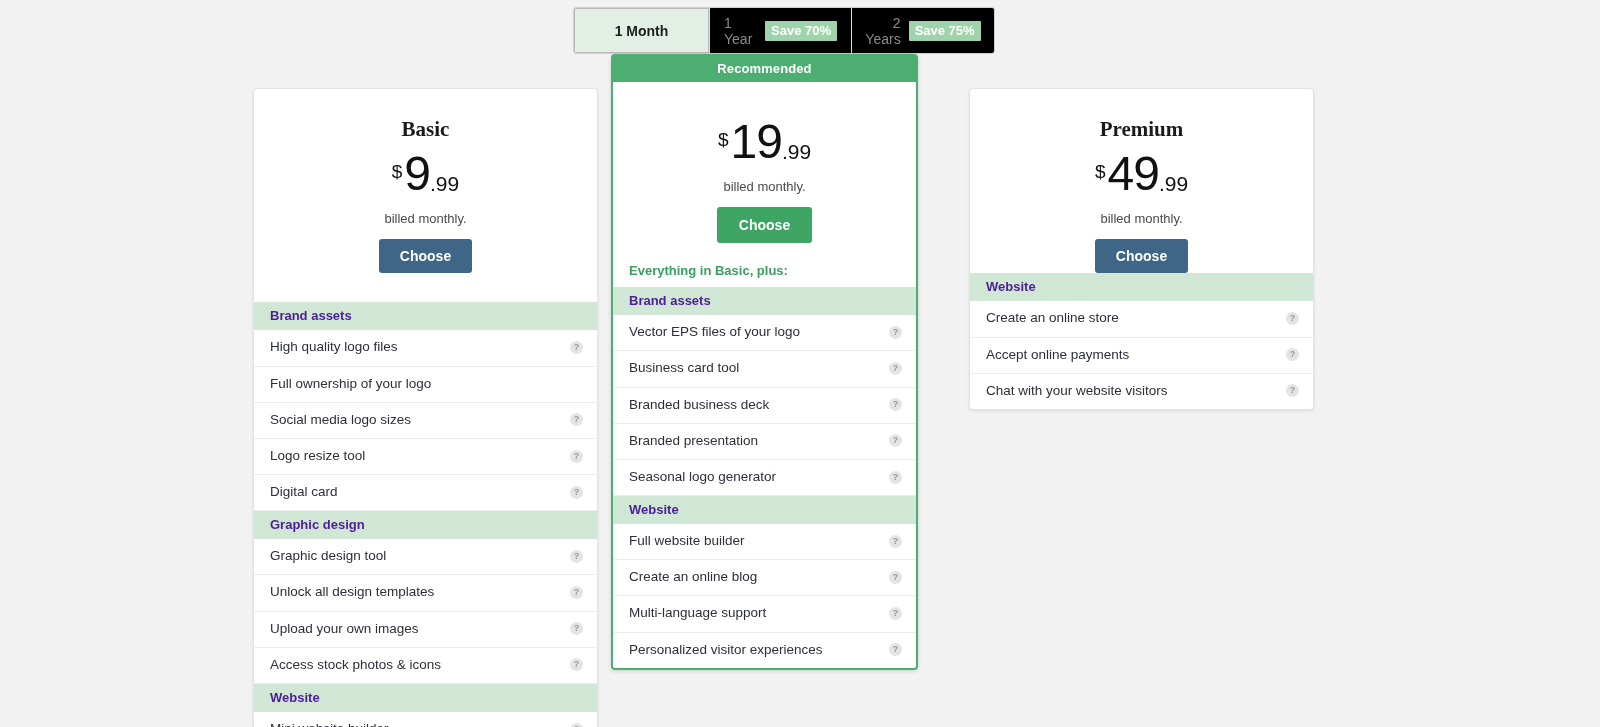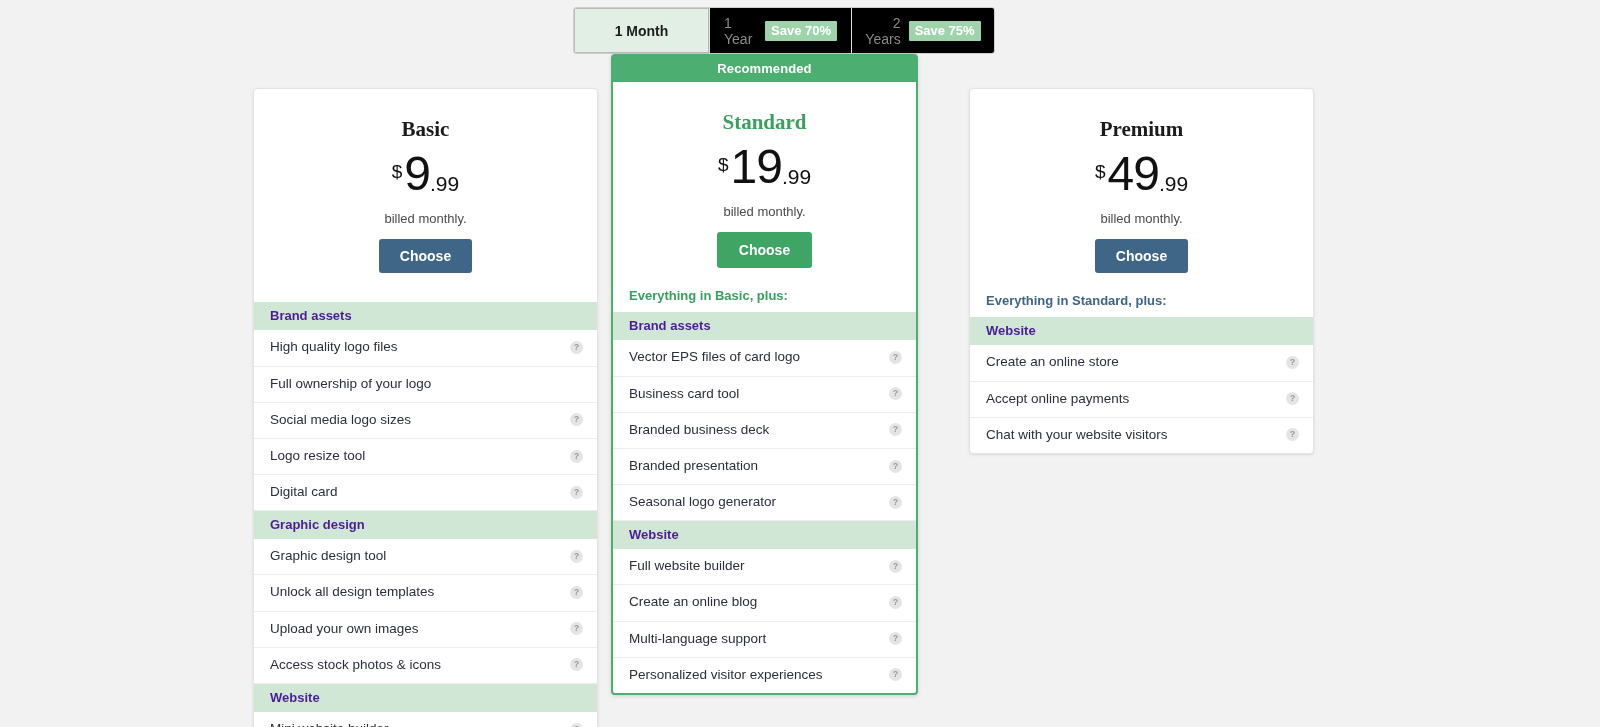--- a/index.html
+++ b/index.html
@@ -258,29 +258,29 @@
       <span class="help-icon">?</span>
     </div>
     <div class="group-head">Website</div>
     <div class="feature-row">
       <span class="feature-label">Mini website builder</span>
       <span class="help-icon">?</span>
     </div>
   </div>
 <div class="card card-standard" id="card-standard">
     <div class="ribbon">Recommended</div>
-    <div class="card-head"><div class="plan-name green">Standard</div><div class="price">
+    <div class="card-head"><div class="price">
         <span class="cur">$</span>
         <span class="int">19</span>
         <span class="dec">.99</span>
       </div><div class="billed">billed monthly.</div><button class="choose-btn green">Choose</button></div>
     <div class="everything green">Everything in Basic, plus:</div>
     <div class="group-head">Brand assets</div>
     <div class="feature-row">
-      <span class="feature-label">Vector EPS files of card logo</span>
+      <span class="feature-label">Vector EPS files of your logo</span>
       <span class="help-icon">?</span>
     </div>
     <div class="feature-row">
       <span class="feature-label">Business card tool</span>
       <span class="help-icon">?</span>
     </div>
     <div class="feature-row">
       <span class="feature-label">Branded business deck</span>
       <span class="help-icon">?</span>
     </div>
@@ -309,21 +309,20 @@
       <span class="feature-label">Personalized visitor experiences</span>
       <span class="help-icon">?</span>
     </div>
   </div>
 <div class="card card-premium" id="card-premium">
     <div class="card-head"><div class="plan-name">Premium</div><div class="price">
         <span class="cur">$</span>
         <span class="int">49</span>
         <span class="dec">.99</span>
       </div><div class="billed">billed monthly.</div><button class="choose-btn blue">Choose</button></div>
-    <div class="everything blue">Everything in Standard, plus:</div>
     <div class="group-head">Website</div>
     <div class="feature-row">
       <span class="feature-label">Create an online store</span>
       <span class="help-icon">?</span>
     </div>
     <div class="feature-row">
       <span class="feature-label">Accept online payments</span>
       <span class="help-icon">?</span>
     </div>
     <div class="feature-row">

